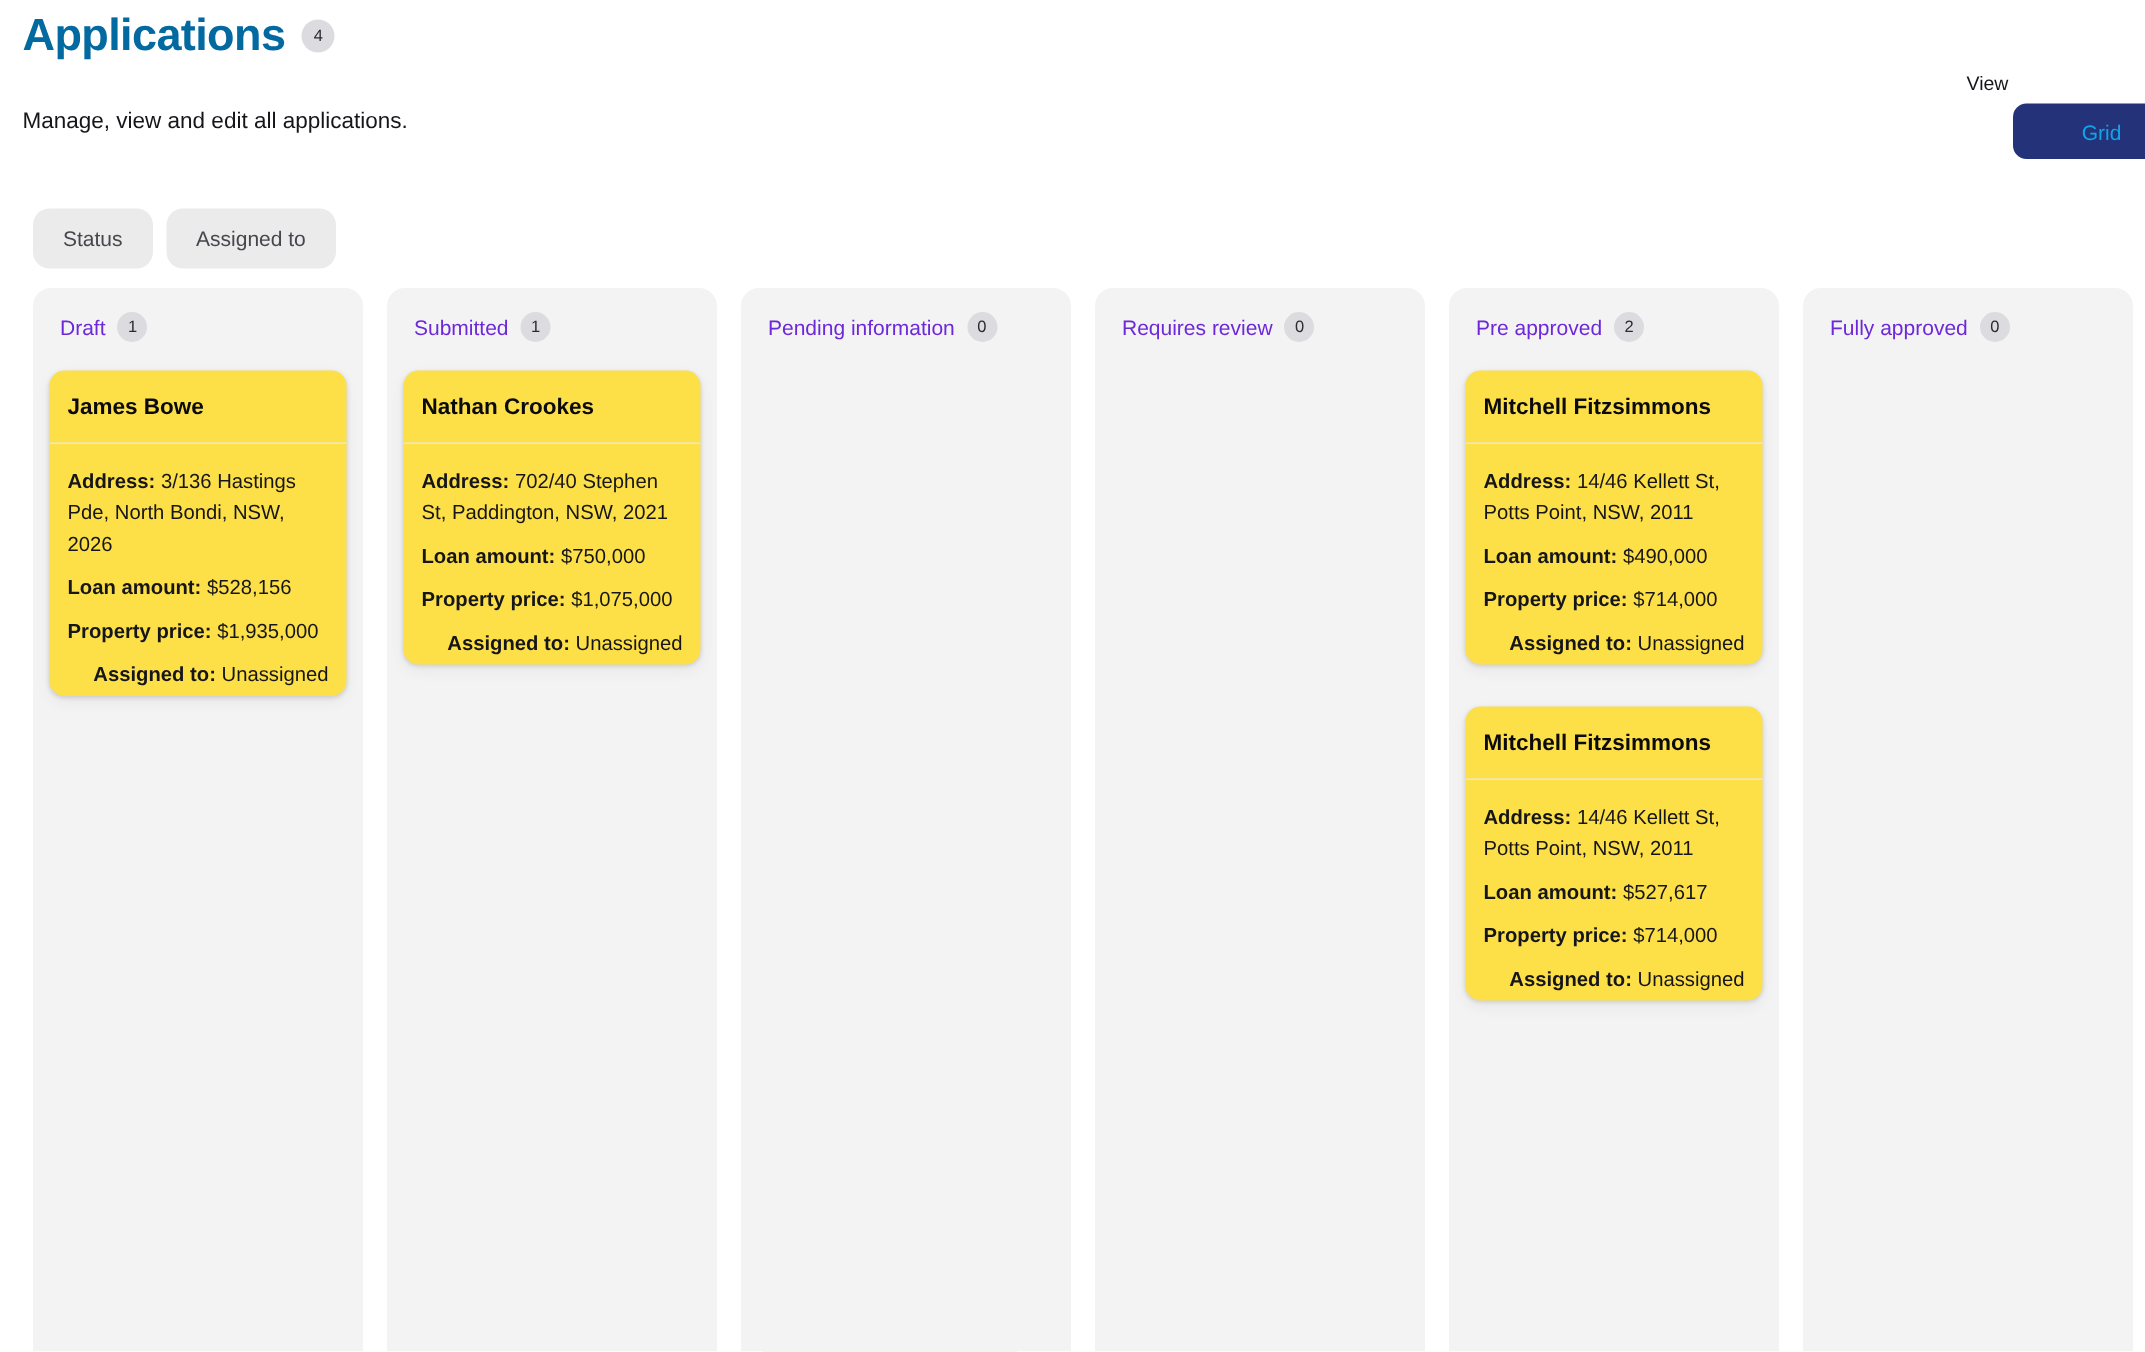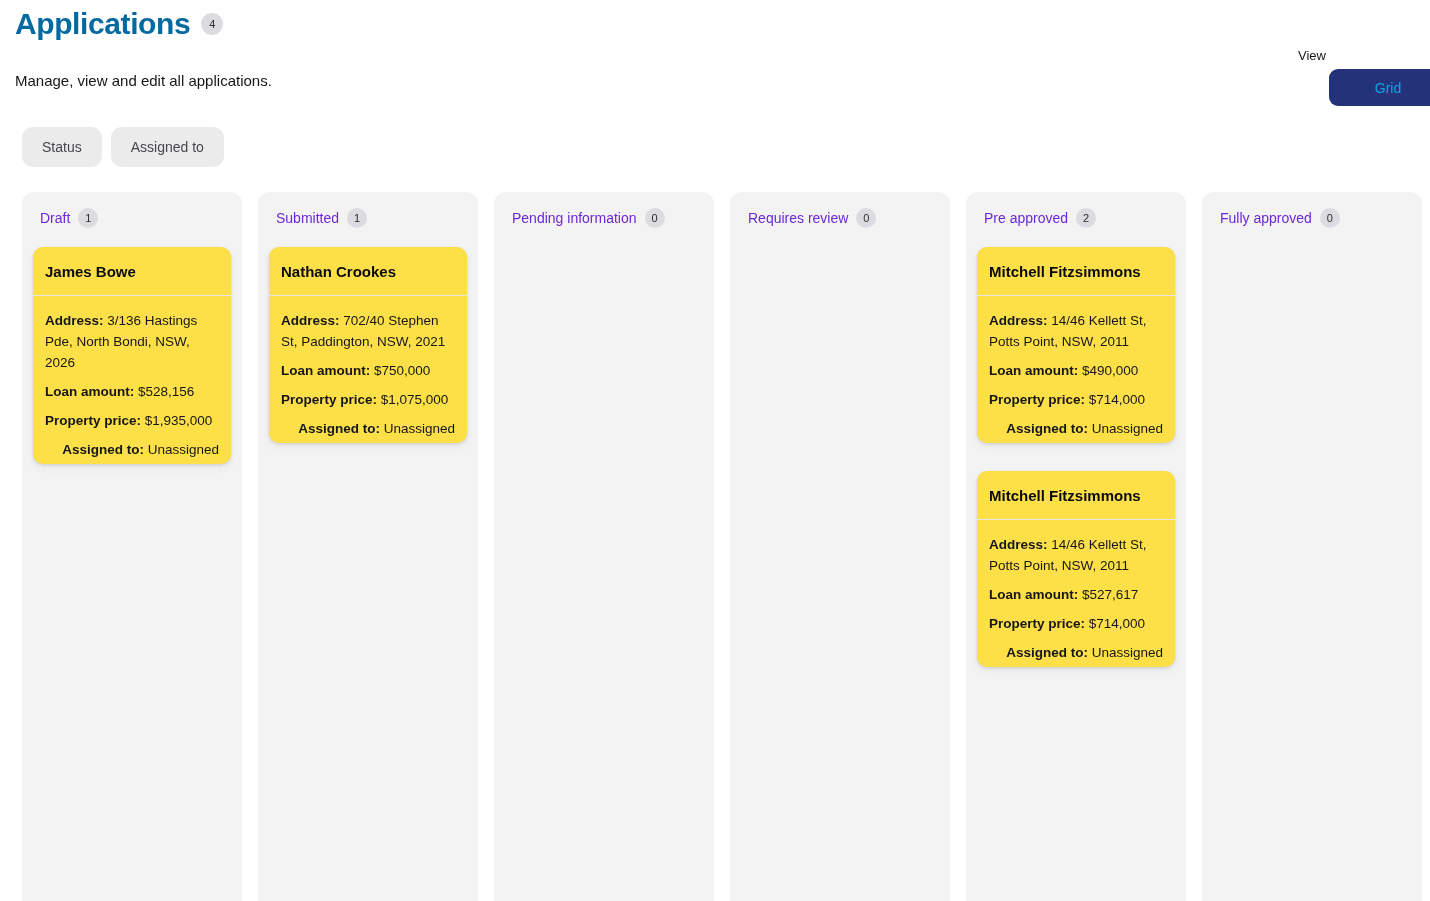--- a/index.html
+++ b/index.html
@@ -40,21 +40,21 @@
     position: absolute;
     top: 71px; left: 15px;
     font-size: 15px;
     color: #16161a;
     line-height: 20px;
   }
 
   
   .view-block {
     position: absolute;
-    top: 48px; right: 13px;
+    top: 48px; right: 0px;
     width: 120px;
     display: flex;
     flex-direction: column;
     align-items: flex-start;
   }
   .view-label {
     font-size: 13px;
     color: #16161a;
     margin-left: 1px;
     margin-bottom: 5px;
@@ -70,21 +70,21 @@
     border: none;
     cursor: pointer;
     display: flex; align-items: center; justify-content: center;
     font-family: "Liberation Sans", sans-serif;
     margin-left: 32px;
   }
 
   
   .filters {
     position: absolute;
-    top: 127px; left: 22px;
+    top: 139px; left: 22px;
     display: flex;
     gap: 9px;
   }
   .pill {
     height: 40px;
     padding: 0 20px;
     border-radius: 11px;
     background: #ebebeb;
     color: #46464c;
     font-size: 14px;

